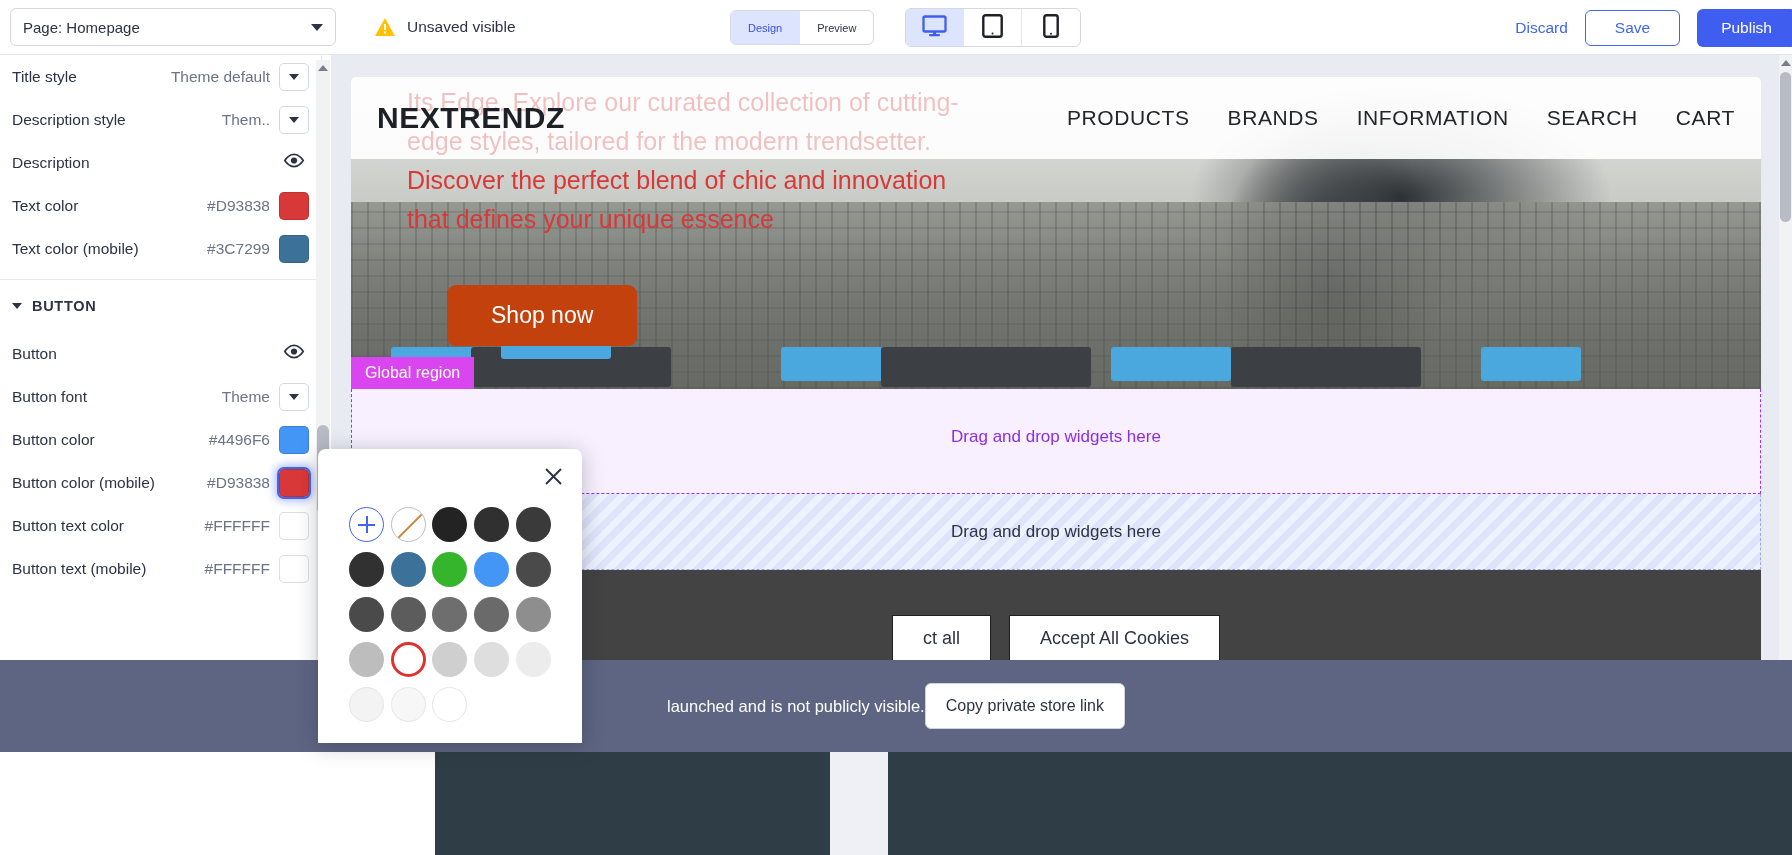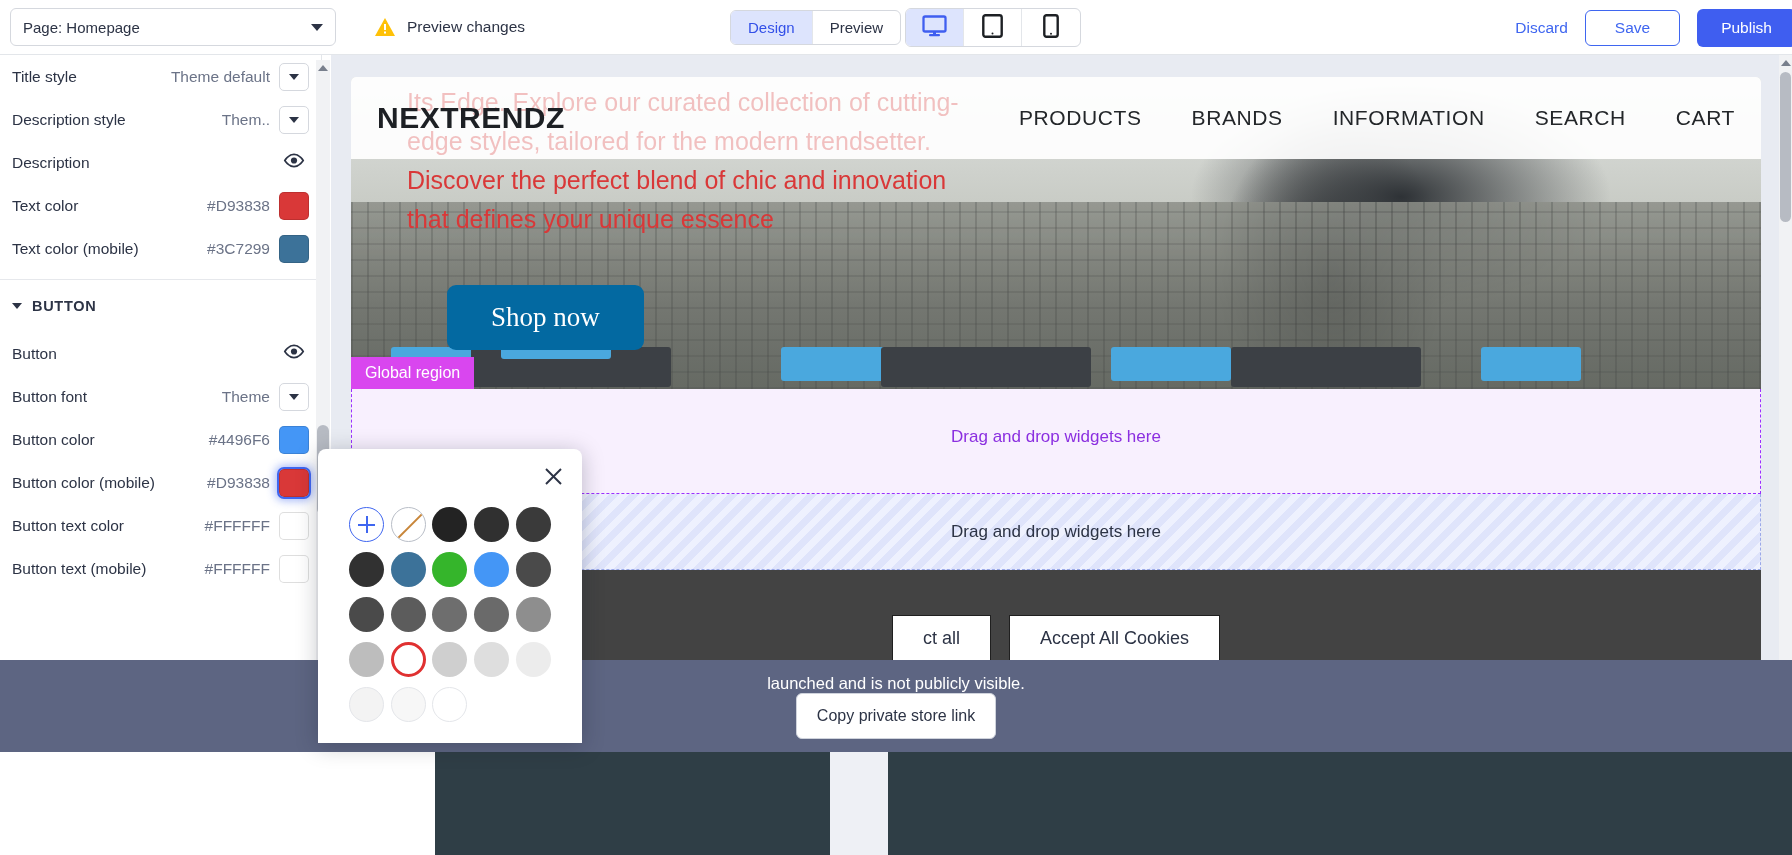--- a/index.html
+++ b/index.html
@@ -32,21 +32,21 @@
   .warn-tri svg { display: block; }
   .unsaved .txt { font-size: 15.5px; color: #2c3345; }
 
   .seg-group {
     position: absolute; left: 730px; top: 10px; height: 35px;
     display: flex; border: 1px solid #d5d8de; border-radius: 6px; overflow: hidden;
     background: #fff;
   }
   .seg {
     display: flex; align-items: center; justify-content: center;
-    padding: 0 17px; font-size: 15px; color: #2c3345; cursor: pointer;
+    padding: 0 17px; font-size: 11px; color: #2c3345; cursor: pointer;
     border-right: 1px solid #e3e6ea;
   }
   .seg:last-child { border-right: none; }
   .seg.active { background: #dde4fd; color: #3350e8; }
 
   .dev-group {
     position: absolute; left: 905px; top: 8px; height: 39px;
     display: flex; border: 1px solid #d5d8de; border-radius: 6px; overflow: hidden;
     background: #fff;
   }
@@ -170,33 +170,33 @@
     background: rgba(255,255,255,.92);
   }
   .hero-head {
     position: absolute; left: 0; top: 0; width: 1410px; height: 82px;
     display: flex; align-items: center; padding: 0 26px; z-index: 6;
   }
   .brand { font-size: 30px; font-weight: bold; color: #1d2024; letter-spacing: .5px; }
   .nav { margin-left: auto; display: flex; align-items: center; gap: 38px; }
   .nav a {
     font-size: 21px; color: #232629; letter-spacing: .6px; text-decoration: none;
-    cursor: pointer; white-space: nowrap; margin-left: 12px;
+    cursor: pointer; white-space: nowrap;
   }
   .hero-text {
     position: absolute; left: 56px; top: 6px; width: 810px; z-index: 4;
     color: #D93838; font-size: 25px; line-height: 39px;
   }
   .hero-text .ln { white-space: nowrap; }
   .hero-text .faded { opacity: .30; }
   .shop-btn {
     position: absolute; left: 96px; top: 208px; z-index: 7;
-    background: #0369a1; color: #fff; font-size: 27px;
+    background: #c2410c; color: #fff; font-size: 23px;
     padding: 17px 44px; border-radius: 9px; border: none; cursor: pointer;
-    font-family: Liberation Serif, serif;
+    font-family: Liberation Sans, sans-serif;
   }
 
   
   .region-global {
     position: relative; width: 1410px; height: 105px;
     background: #f8f0fe; border: 1px dashed #9b30ff; border-top: none;
     display: flex; flex-direction: column; align-items: center; justify-content: center;
   }
   .region-global .g1 { font-size: 17px; color: #8b2fe0; margin-bottom: 9px; }
   .region-global .g2 { font-size: 17px; color: #8b2fe0; }
@@ -227,21 +227,20 @@
     background: #fff; color: #2c3345; border: 1px solid #1f1f1f; font-size: 18px;
     padding: 12px 30px; cursor: pointer; font-family: "Liberation Sans", sans-serif;
     white-space: nowrap;
   }
 
   
   .storebar {
     position: absolute; left: 0; top: 660px; width: 1792px; height: 92px;
     background: #5d6582; display: flex; align-items: center; justify-content: center; 
     z-index: 30;
-    flex-direction: column;
   }
   .storebar .txt { font-size: 16.5px; color: #fff; white-space: nowrap; }
   .storebar .copy {
     background: #fff; color: #2c3345; border: 1px solid #cfd3dc; border-radius: 6px;
     font-size: 16px; padding: 13px 20px; cursor: pointer;
     font-family: "Liberation Sans", sans-serif; white-space: nowrap;
   }
   .below {
     position: absolute; left: 0; top: 752px; width: 1792px; height: 103px;
     background: #eef0f5; z-index: 28;
@@ -325,21 +324,21 @@
     </div>
 
     <div class="unsaved">
       <span class="warn-tri">
         <svg width="22" height="20" viewBox="0 0 22 20">
           <path d="M11 1 L21 19 L1 19 Z" fill="#FFC107"></path>
           <rect x="10" y="7" width="2" height="6" fill="#fff"></rect>
           <rect x="10" y="14.5" width="2" height="2" fill="#fff"></rect>
         </svg>
       </span>
-      <span class="txt">Preview changes</span>
+      <span class="txt">Unsaved visible</span>
     </div>
 
     <div class="seg-group">
       <div class="seg active">Design</div>
       <div class="seg">Preview</div>
     </div>
 
     <div class="dev-group">
       <div class="dev active">
         <span>

